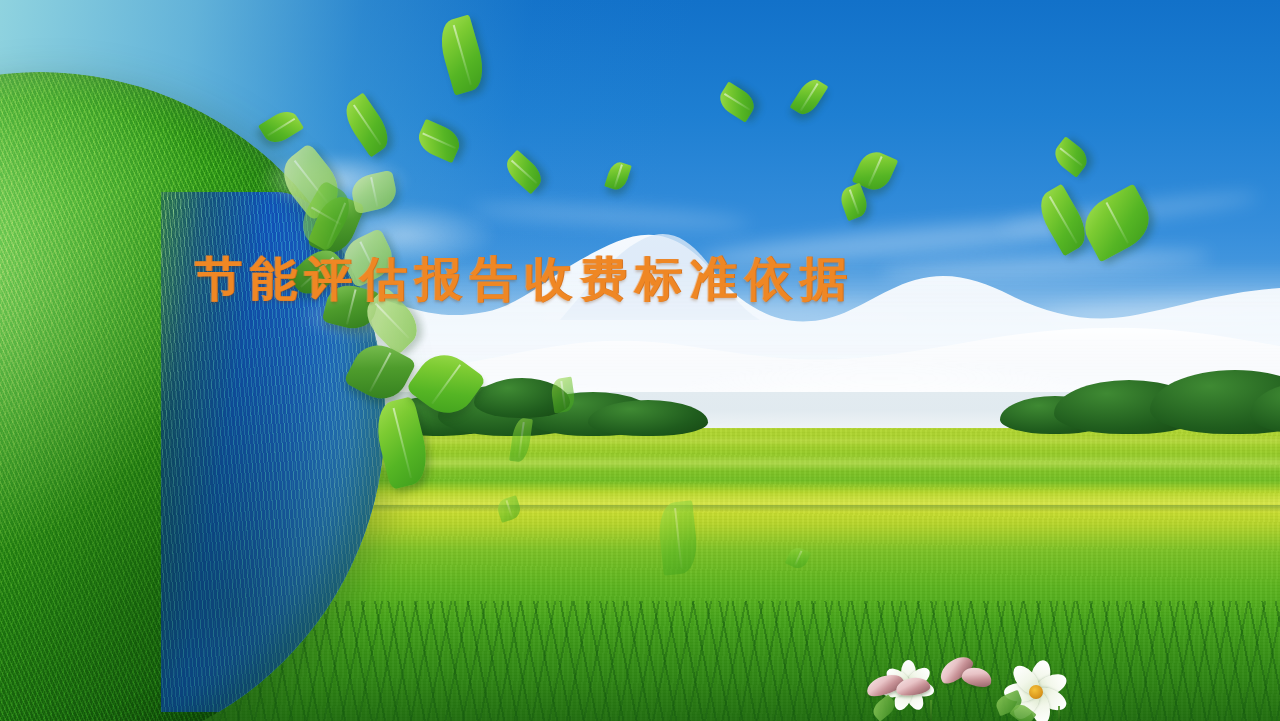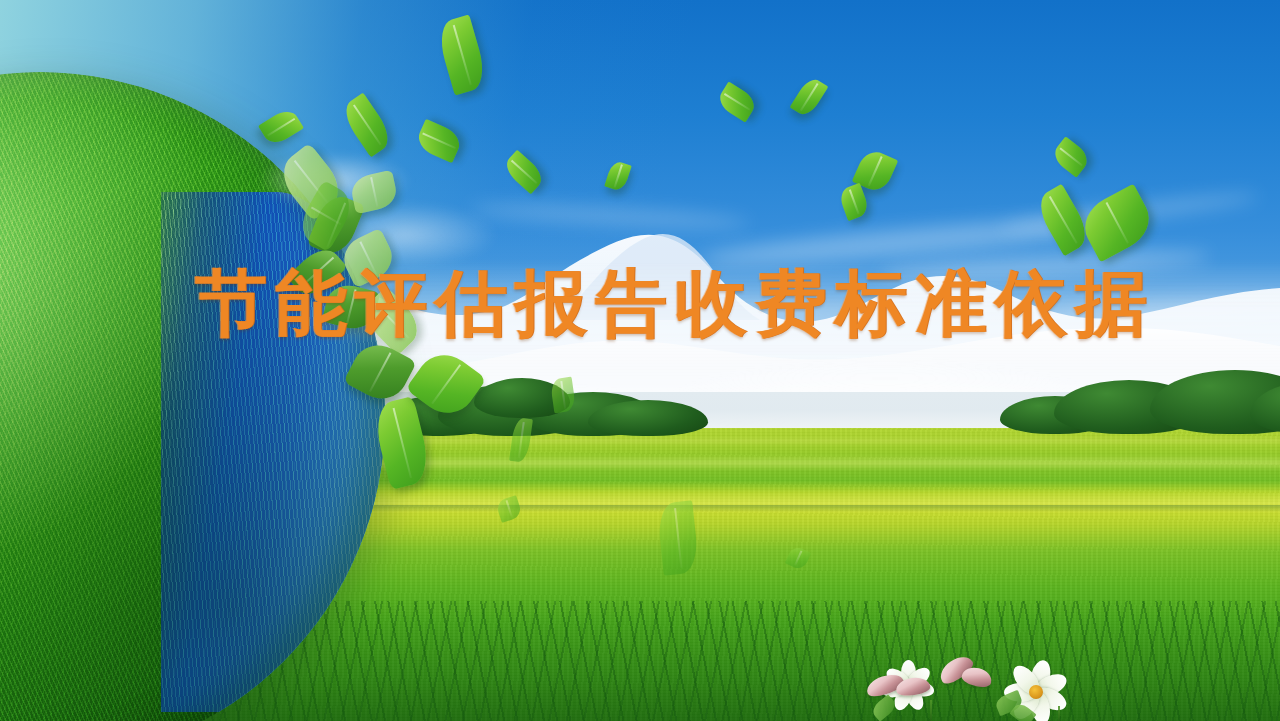--- a/index.html
+++ b/index.html
@@ -254,23 +254,23 @@
   .fleaf{
     position:absolute;
     border-radius:50% 8% 50% 8%;
     background:linear-gradient(150deg,#8cc85a,#3e8c22);
     opacity:.9;
   }
 
   
   .title{
     position:absolute;
-    left:195px; top:267px;
+    left:195px; top:243px;
     width:930px;
-    font-size:72px;
+    font-size:47px;
     line-height:72px;
     font-weight:700;
     letter-spacing:8px;
     white-space:nowrap;
     color:#ef8724;
     text-shadow:
        1px 0 0 rgba(214,110,22,0.95),
       -1px 0 0 rgba(250,160,80,0.55),
        0 2px 3px rgba(120,55,5,0.30);
     font-family:"DejaVu Sans","Liberation Sans", sans-serif;

